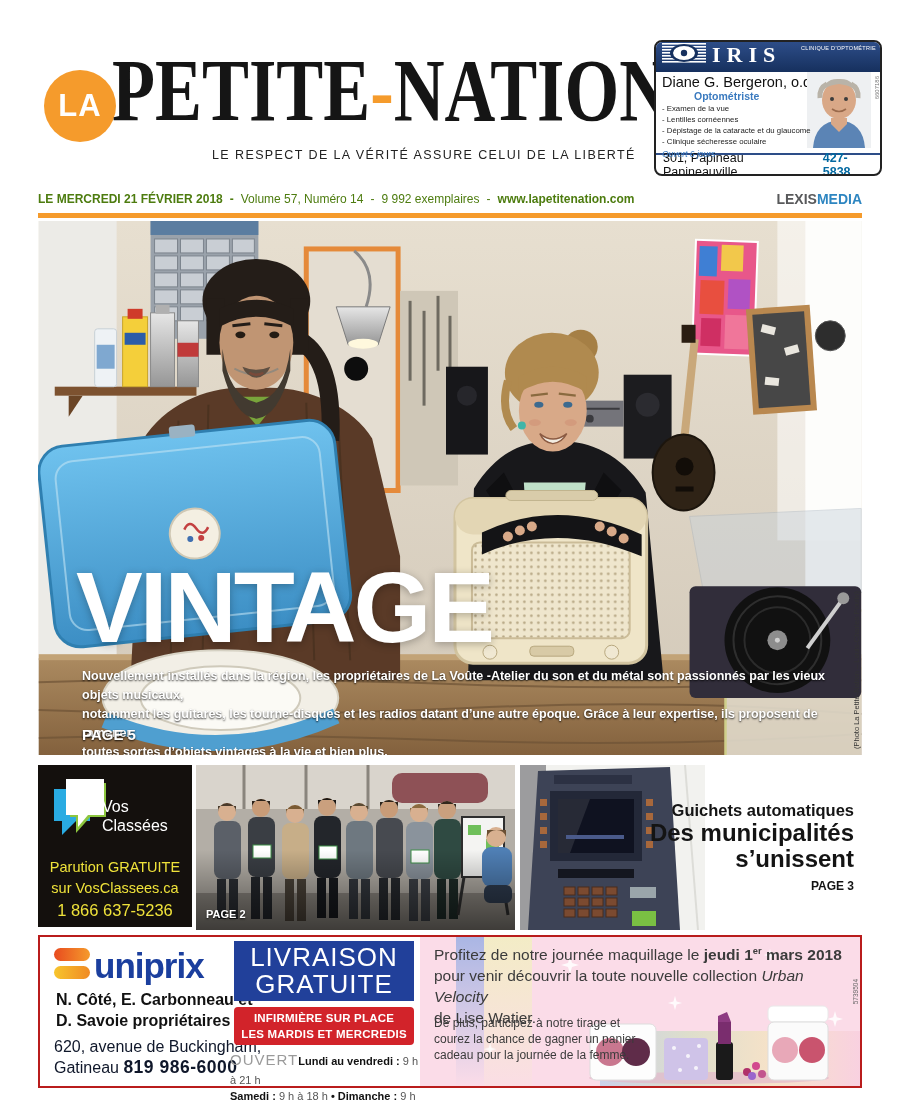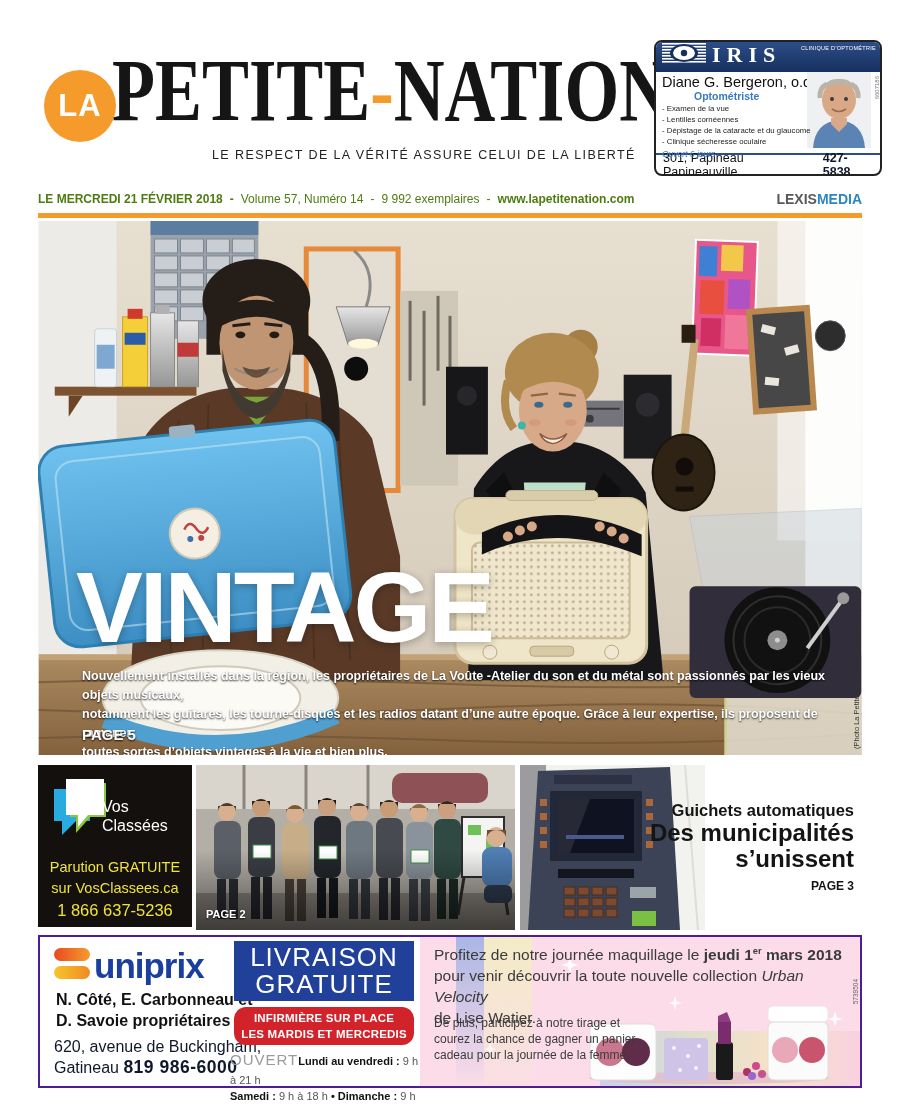--- a/index.html
+++ b/index.html
@@ -27,21 +27,21 @@
   .iris-body { position:relative; height:81px; padding:2px 6px 0 6px; }
   .iris-doctor { font-size:14.5px; color:#111; }
   .iris-prof { font-size:10.5px; color:#3A7ABF; font-weight:bold; margin-left:32px; }
   .iris-services { list-style:none; font-size:7.8px; line-height:1.4; color:#222; margin-top:2px; position:relative; z-index:2; white-space:nowrap; }
   .iris-open { font-size:8.5px; color:#3A7ABF; font-style:italic; margin-top:1px; position:relative; z-index:2; }
   .iris-avatar { position:absolute; right:9px; top:0; z-index:1; }
   .iris-adnum { position:absolute; right:0px; top:4px; font-size:6px; color:#777;
     writing-mode:vertical-rl; transform:rotate(180deg); z-index:3; }
   .iris-footer { height:21px; border-top:2px solid #2d4d88; display:flex; align-items:center; padding:0 7px; }
   .iris-address { font-size:12.5px; color:#111; }
-  .iris-phone { font-size:12.5px; color:#0f172a; font-weight:bold; margin-left:9px; }
+  .iris-phone { font-size:12.5px; color:#0369a1; font-weight:bold; margin-left:9px; }
 
   
   .date-bar { position:absolute; left:38px; top:188px; width:824px; height:22px;
     display:flex; justify-content:space-between; align-items:center; }
   .date-left { display:flex; align-items:center; gap:7px; font-size:12px; color:#4d7c0f; }
   .db-bold { font-weight:bold; }
   .publisher { font-size:14px; font-weight:bold; }
   .publisher .px-black { color:#58595B; }
   .publisher .px-blue { color:#2E86C1; }
   .orange-rule { position:absolute; left:38px; top:213px; width:824px; height:5px; background:#F59B2C; }
@@ -71,30 +71,30 @@
     text-shadow:0 1px 3px rgba(0,0,0,0.8); }
   .pm-page { position:absolute; left:10px; bottom:10px; color:#fff; font-weight:bold; font-size:11px;
     text-shadow:0 1px 2px rgba(0,0,0,0.8); }
   .promo-right { position:absolute; left:482px; top:0; width:342px; height:165px; background:#fff; overflow:hidden; }
   .pr-text { position:absolute; right:8px; top:36px; text-align:right; color:#141414; }
   .pr-kicker { font-size:16.5px; font-weight:bold; }
   .pr-headline { font-size:24px; font-weight:bold; line-height:1.08; }
   .pr-page { font-size:12px; font-weight:bold; margin-top:7px; }
 
   
-  .bottom-ad { position:absolute; left:38px; top:935px; width:824px; height:153px; border:2px solid #4c1d95; background:#fff; }
+  .bottom-ad { position:absolute; left:38px; top:935px; width:824px; height:153px; border:2px solid #b91c1c; background:#fff; }
   .up-logo { position:absolute; left:12px; top:6px; }
   .up-owners { position:absolute; left:16px; top:53px; font-size:16px; font-weight:bold; color:#111; line-height:1.3; }
   .up-address { position:absolute; left:14px; top:100px; font-size:16px; color:#0f172a; line-height:1.25; }
   .up-phone { font-weight:bold; font-size:17.5px; letter-spacing:0.5px; }
   .delivery-blue { position:absolute; left:194px; top:4px; width:180px; height:60px; background:#21409A;
     color:#fff; display:flex; flex-direction:column; align-items:center; justify-content:center;
     font-size:26px; letter-spacing:1px; line-height:1.05; }
   .nurse-red { position:absolute; left:194px; top:70px; width:180px; height:38px; background:#D2232A;
-    border-radius:12px; color:#fff; display:flex; flex-direction:column; align-items:center; justify-content:center;
+    border-radius:4px; color:#fff; display:flex; flex-direction:column; align-items:center; justify-content:center;
     font-size:11.5px; font-weight:bold; letter-spacing:0.2px; line-height:1.4; }
   .hours { position:absolute; left:190px; top:112px; width:192px; font-size:11px; color:#555; line-height:1.5; }
   .hours .open-lbl { font-size:15px; color:#9a9a9a; letter-spacing:1px; }
   .hours b { color:#111; }
 
   .makeup { position:absolute; left:380px; top:0; width:440px; height:149px; background:#FBDCE8; overflow:hidden; }
   .band-blue { position:absolute; left:36px; top:0; width:28px; height:100%; background:linear-gradient(#aab6e4,rgba(170,182,228,0)); }
   .band-yellow { position:absolute; left:64px; top:0; width:48px; height:100%; background:linear-gradient(#f3ecc6,rgba(243,236,198,0.1)); }
   .band-bottom { position:absolute; left:180px; bottom:0; width:260px; height:55px; opacity:0.5;
     background:linear-gradient(90deg,#9cc4e8,#bfe0b0,#f2e8a8,#f6c6d8); }

